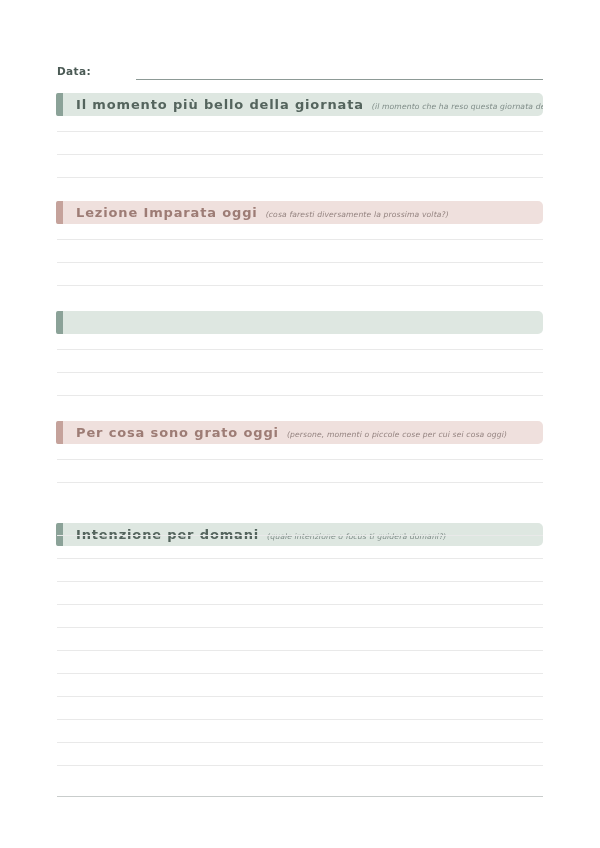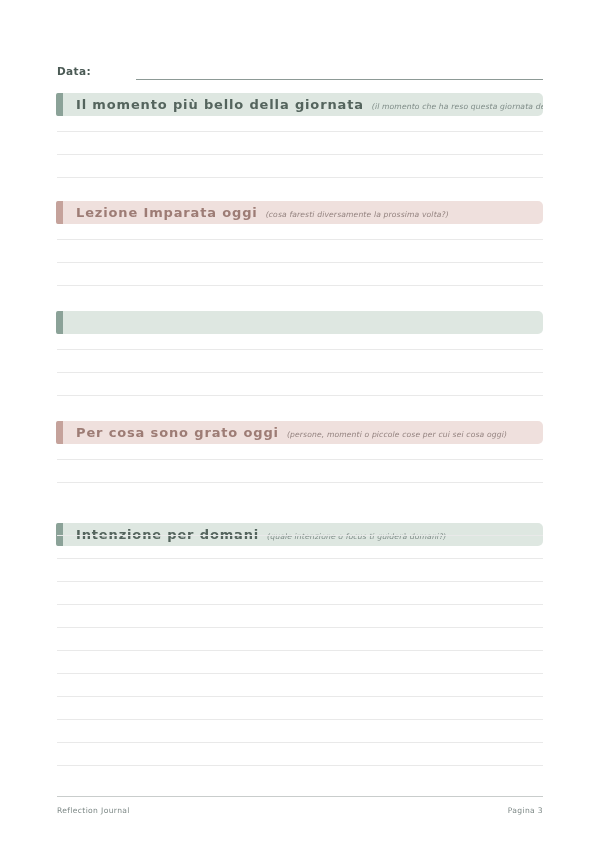--- a/index.html
+++ b/index.html
@@ -190,18 +190,14 @@
       <div class="wline" style="top: 627px;"></div>
       <div class="wline" style="top: 650px;"></div>
       <div class="wline" style="top: 673px;"></div>
       <div class="wline" style="top: 696px;"></div>
       <div class="wline" style="top: 719px;"></div>
       <div class="wline" style="top: 742px;"></div>
       <div class="wline" style="top: 765px;"></div>
     </div>
 
   <div class="footer-rule"></div>
-  <div class="footer">
-    <span class="footer-text">Reflection Journal</span>
-    <span class="footer-text">Pagina 3</span>
-  </div>
 
 </div>
 
 </body></html>

